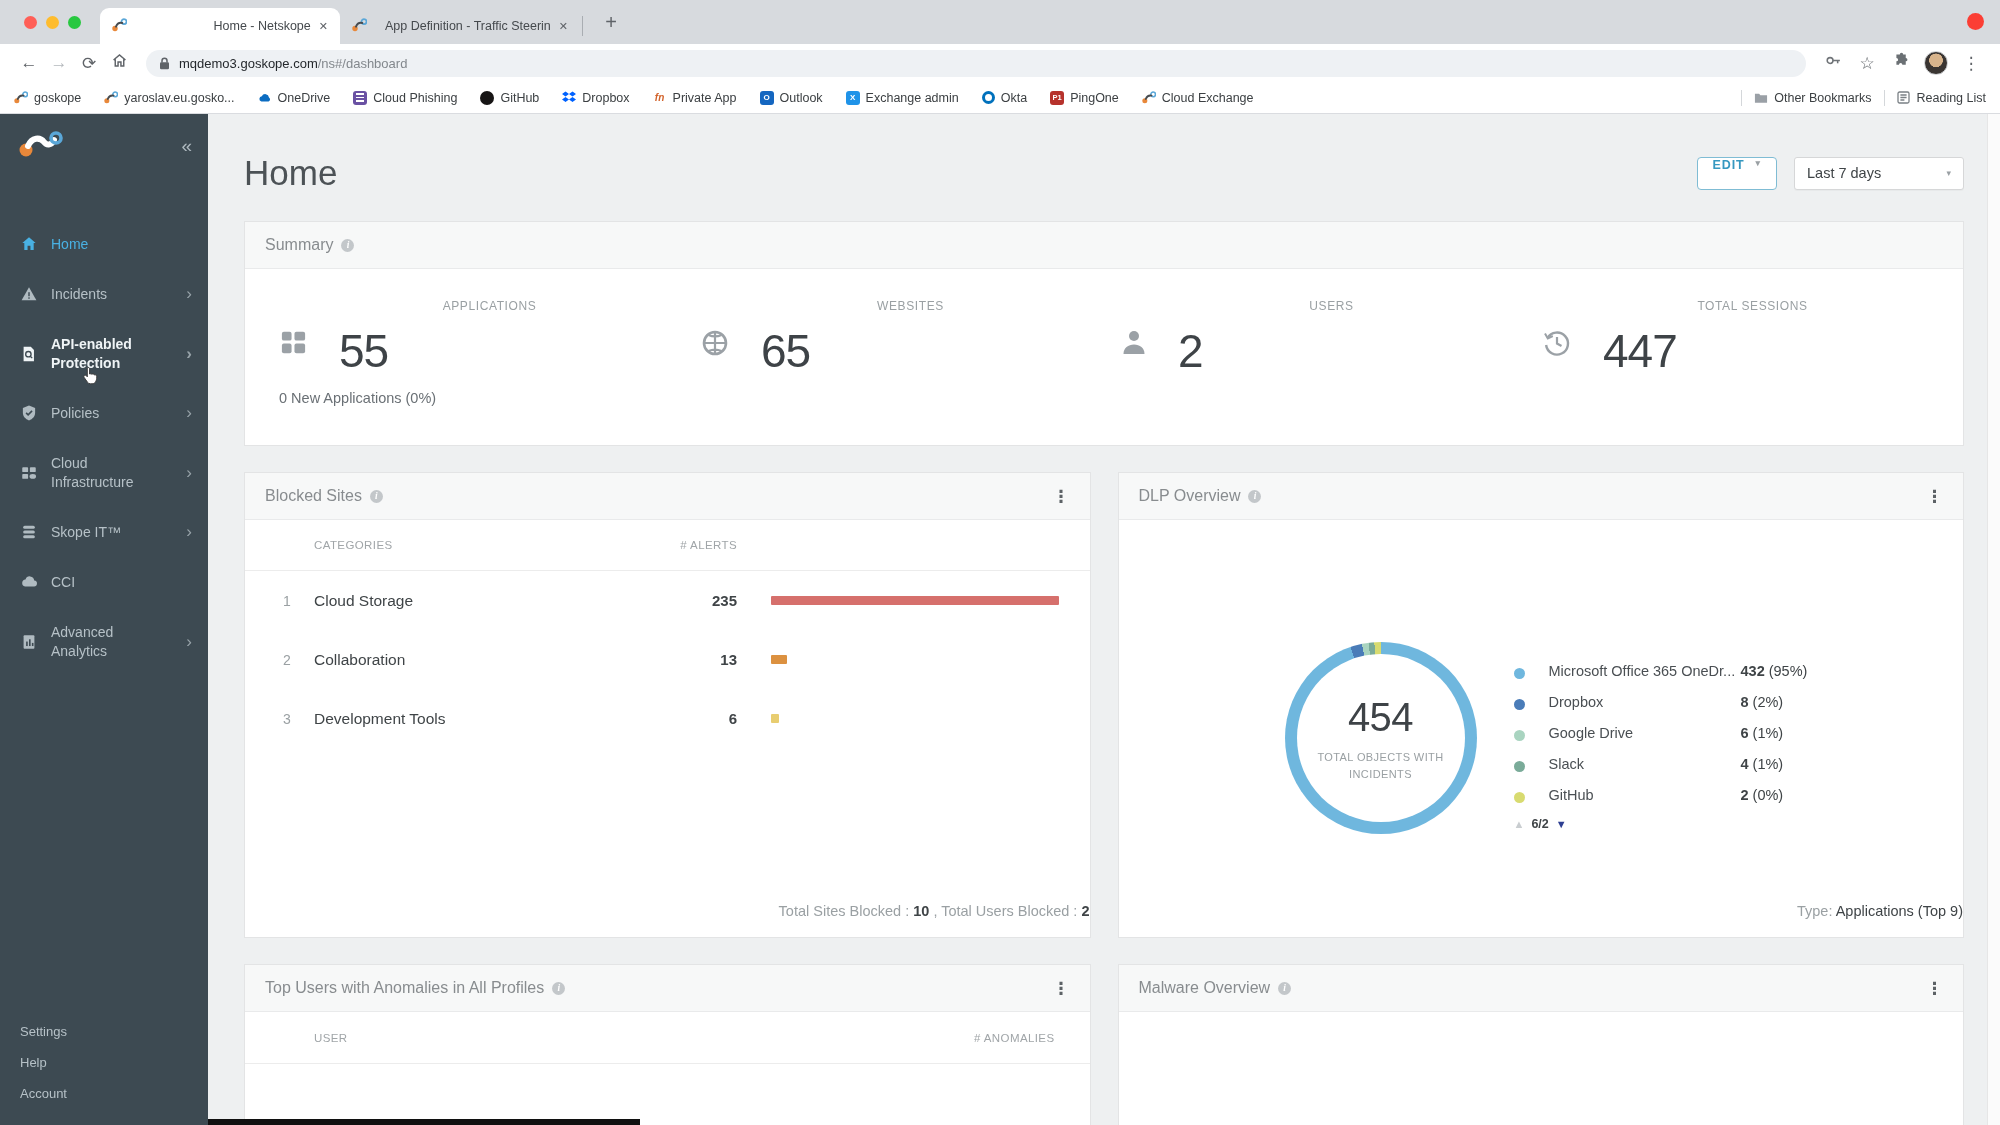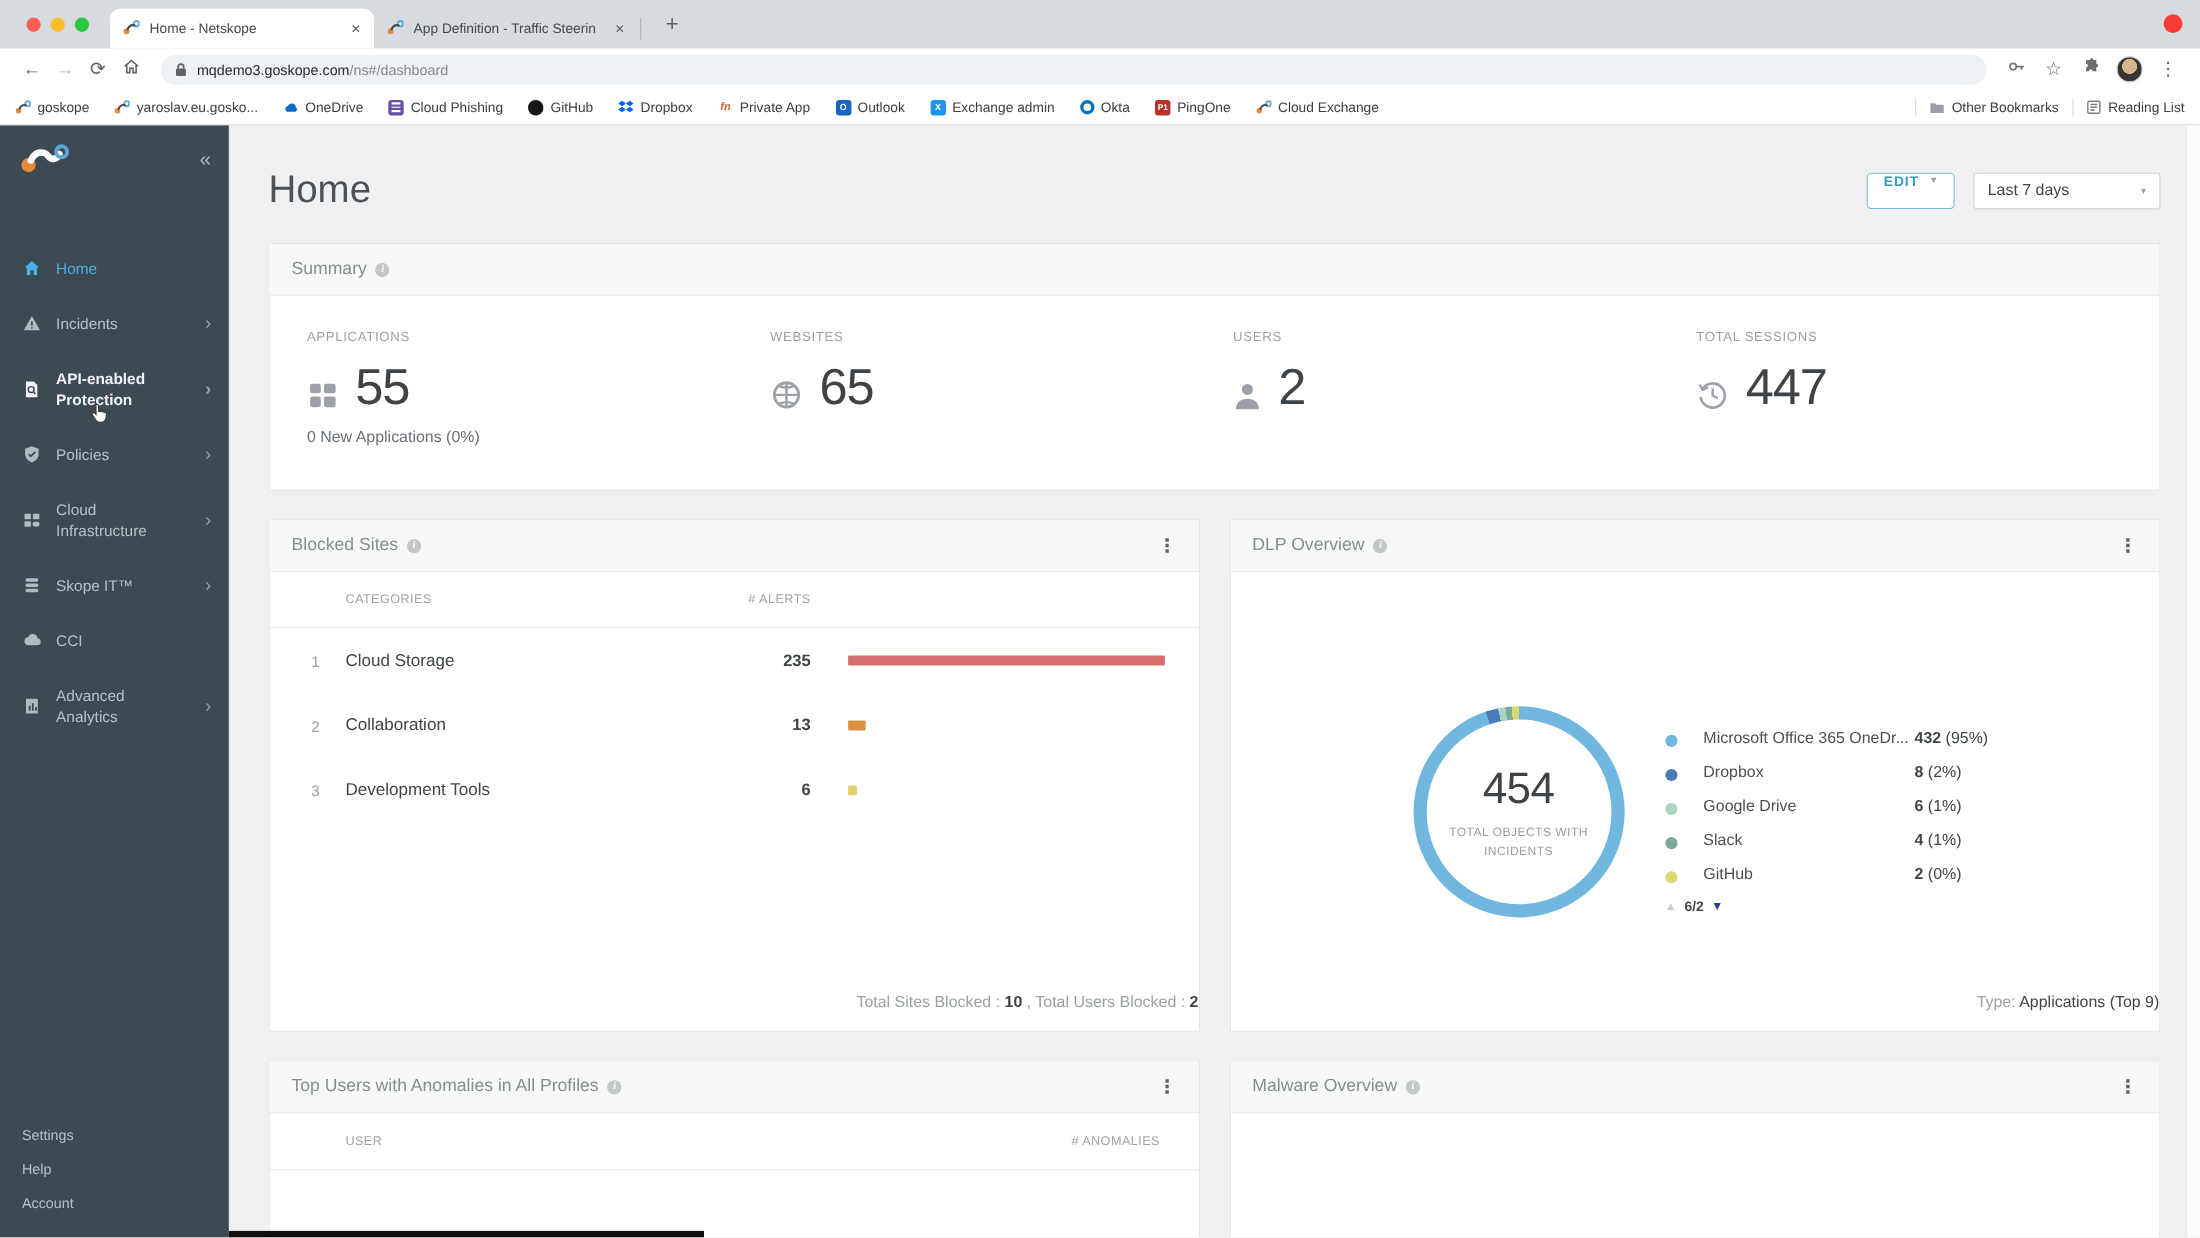--- a/index.html
+++ b/index.html
@@ -8,21 +8,21 @@
 
   
   .tabstrip { height:44px; background:#d7dade; display:flex; align-items:flex-end; position:relative; }
   .traffic { display:flex; gap:9px; position:absolute; left:24px; top:16px; }
   .tl { width:13px; height:13px; border-radius:50%; }
   .tl.r { background:#ff5f57; } .tl.y { background:#febc2e; } .tl.g { background:#28c840; }
   .tab { height:36px; width:240px; display:flex; align-items:center; padding:0 12px; font-size:12.5px; color:#45494d; border-radius:9px 9px 0 0; }
   .tab.first { margin-left:100px; }
   .tab.active { background:#fff; }
   .tab .fav { margin-right:9px; flex:none; }
-  .tab .t-title { flex:1; white-space:nowrap; overflow:hidden; }
+  .tab .t-title { flex:1; white-space:nowrap; overflow:hidden;text-align:right; }
   .tab .close { color:#5f6368; font-size:11px; margin-left:8px; }
   .tab-sep { width:1px; height:20px; background:#a9adb2; margin:0 6px 8px 2px; }
   .newtab { font-size:20px; color:#5f6368; margin:0 0 8px 8px; width:28px; height:28px; display:flex; align-items:center; justify-content:center; }
   .recdot { position:absolute; right:16px; top:13px; width:17px; height:17px; border-radius:50%; background:#fb3e34; }
 
   .navrow { height:38px; background:#fff; display:flex; align-items:center; padding:0 14px; }
   .nav-ic { font-size:17px; color:#5f6368; width:30px; text-align:center; }
   .nav-ic.dim { color:#b4b8bc; }
   .urlpill { flex:1; height:27px; background:#eef1f4; border-radius:14px; margin:0 12px; display:flex; align-items:center; padding:0 13px; font-size:13px; }
   .urlpill .host { color:#24282c; } .urlpill .path { color:#83888d; }
@@ -75,22 +75,22 @@
 
   .card { background:#fff; border:1px solid #e3e4e5; }
   .card-head { height:47px; background:#f7f8f8; border-bottom:1px solid #e9eaeb; display:flex; align-items:center; padding:0 20px; }
   .card-title { font-size:16px; color:#888c8f; }
   .info-dot { width:13px; height:13px; border-radius:50%; background:#c3c7ca; color:#fff; font-size:9.5px; font-weight:700; font-family:"Liberation Serif",serif; font-style:italic; display:flex; align-items:center; justify-content:center; margin-left:8px; flex:none; }
   .kebab { margin-left:auto; color:#5d6266; font-size:17px; font-weight:700; line-height:1; }
 
   .summary-card { margin-top:25px; height:225px; }
   .summary-body { display:flex; padding:30px 0 0 34px; }
   .stat { flex:1; }
-  .stat-label { font-size:12px; color:#9aa0a3; letter-spacing:0.6px; margin-bottom:15px; }
-  .stat-value { display:flex; align-items:flex-end; gap:15px; }
+  .stat-label { font-size:12px; color:#9aa0a3; letter-spacing:0.6px; margin-bottom:15px;text-align:center; }
+  .stat-value { display:flex; align-items:flex-start; gap:31px; }
   .stat-num { font-size:46px; color:#3e4347; letter-spacing:-1px; line-height:1; }
   .stat-unit { font-size:14px; font-weight:700; color:#3e4347; align-self:flex-end; margin:0 0 5px -7px; }
   .stat-sub { margin-top:16px; font-size:14.5px; color:#6a7075; }
   .sico { color:#9ba1a6; display:flex; }
 
   .twocol { display:grid; grid-template-columns:1fr 1fr; gap:27px; margin-top:26px; }
   .h466 { height:466px; position:relative; }
   .h400 { height:400px; position:relative; }
 
   .bs-thead, .bs-row { display:flex; align-items:center; }

